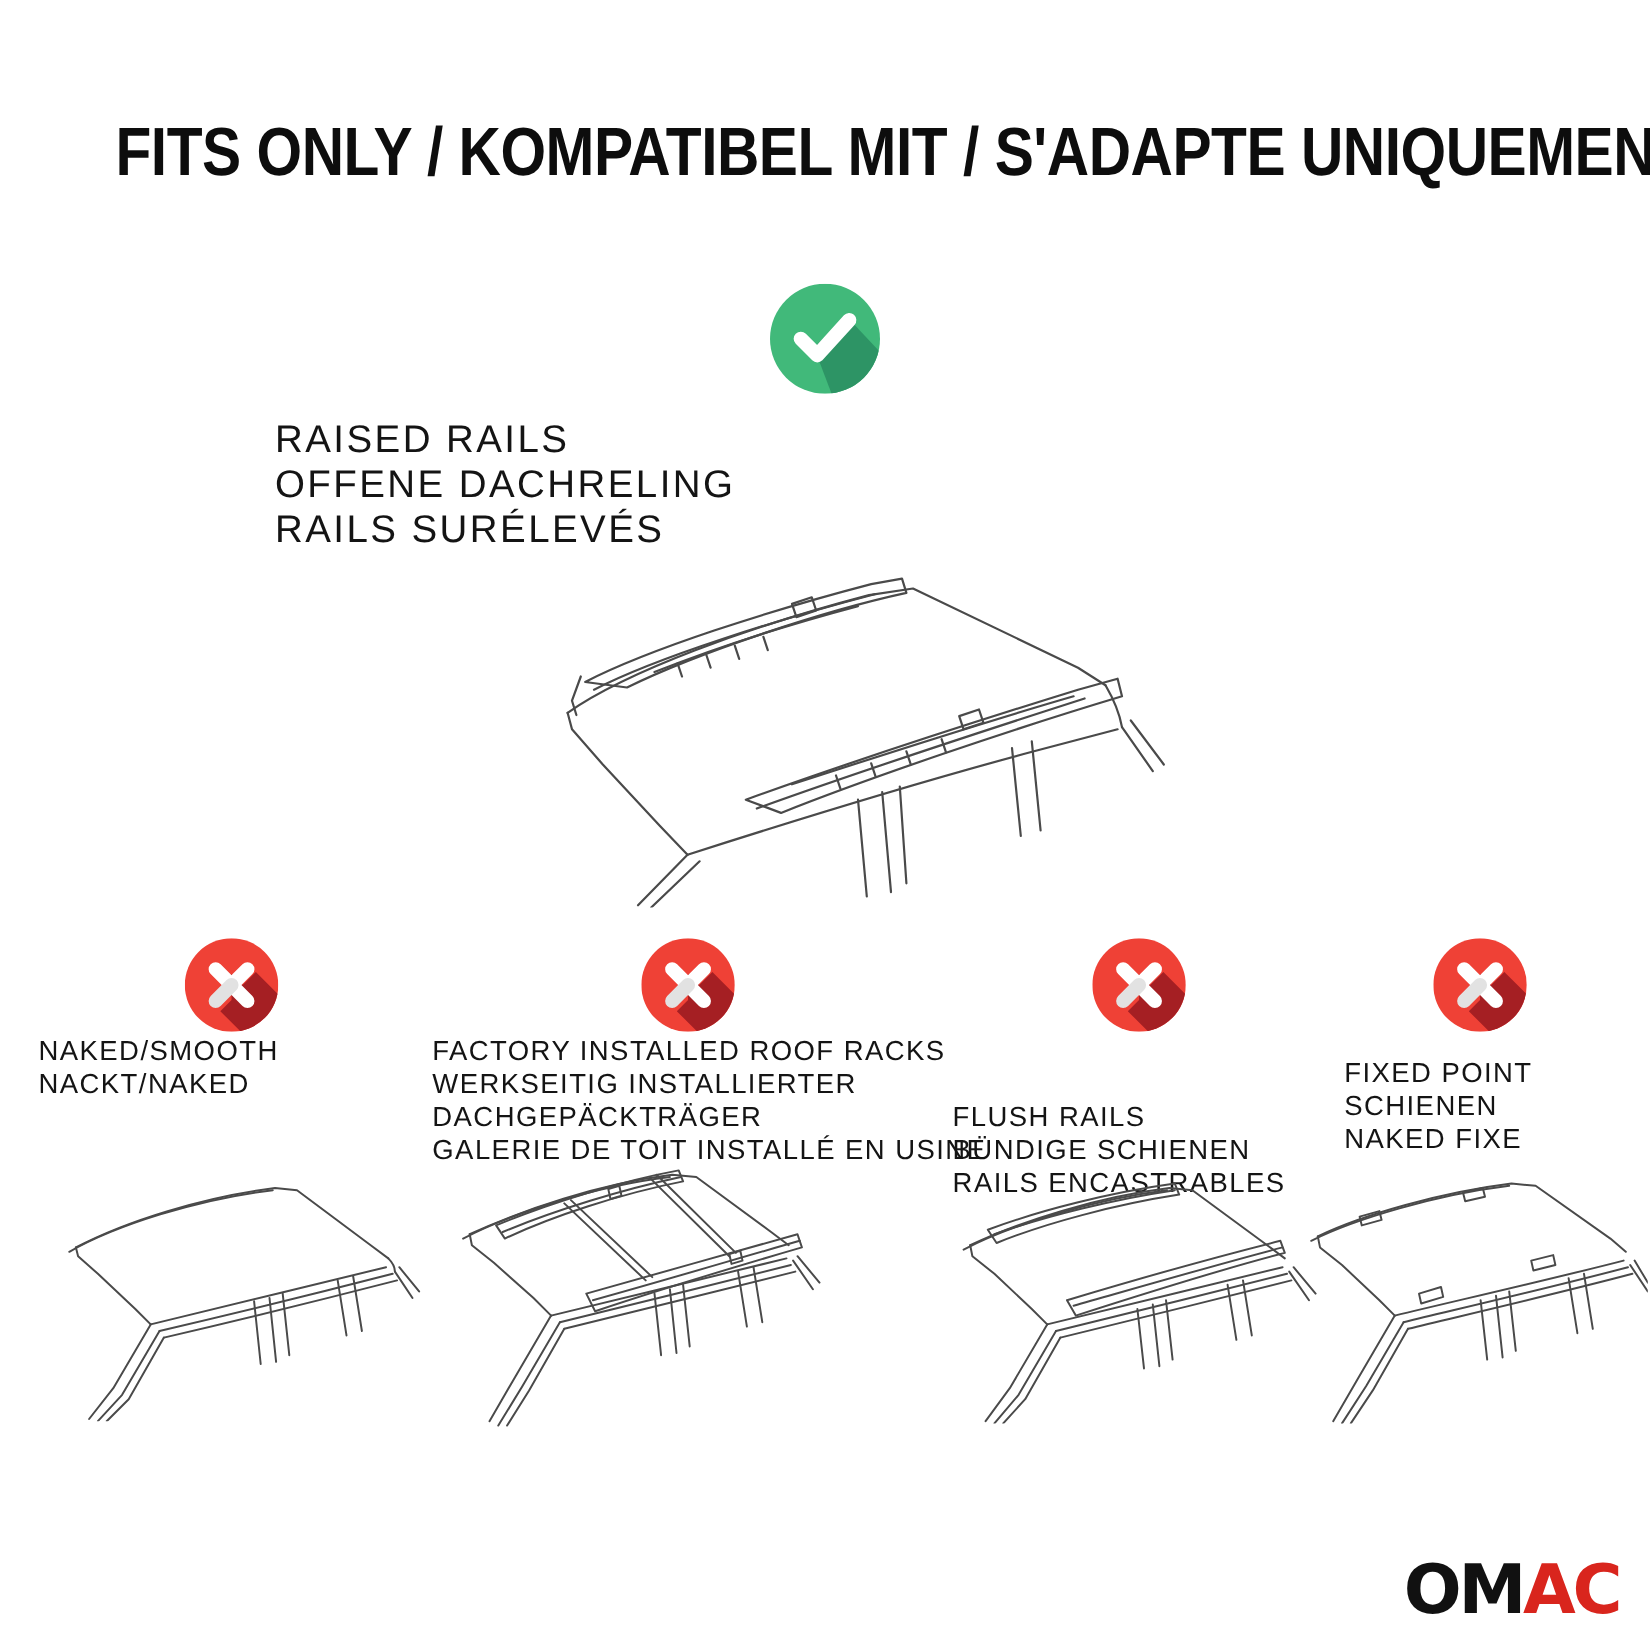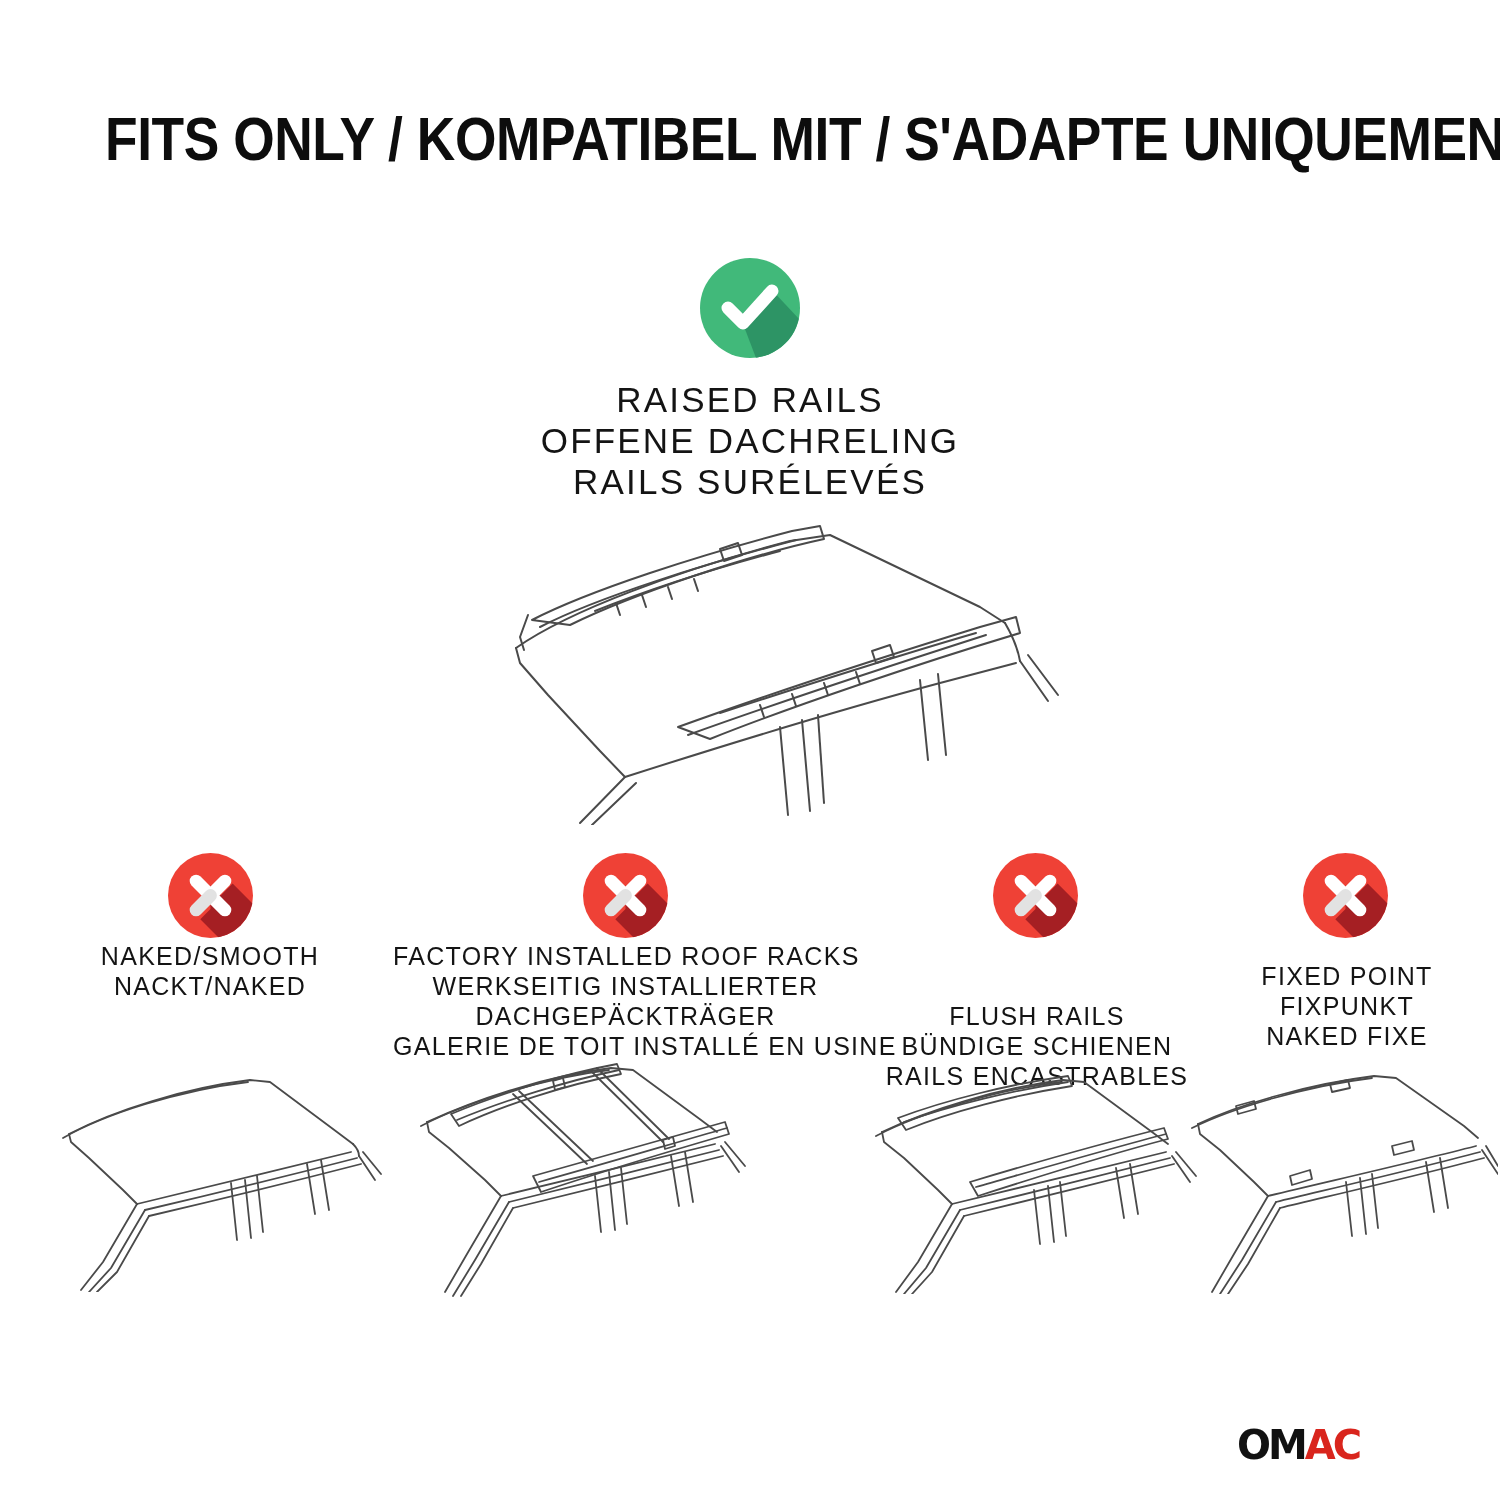--- a/index.html
+++ b/index.html
@@ -26,21 +26,21 @@
     white-space:nowrap;
   }
 
   
   .badge { position:absolute; }
   .badge svg { display:block; }
 
   
   .label {
     position:absolute;
-    text-align:center;
+    text-align:left;
     font-weight:400;
     color:#141414;
     letter-spacing:1.6px;
   }
   .label div { white-space:nowrap; }
 
   
   #top-label {
     top:379px; left:250px; width:1000px;
     font-size:35px;
@@ -59,23 +59,24 @@
   
   .illus { position:absolute; }
   .illus svg { display:block; }
 
   
   #logo {
     position:absolute;
     left:1237px; top:1410px;
     width:235px; height:70px;
     font-weight:700;
-    font-size:40px;
+    font-size:62px;
     line-height:70px;
     letter-spacing:-3px;
+    text-align:right;
     font-family:"DejaVu Sans", sans-serif;
   }
   #logo .om { color:#111111; }
   #logo .ac { color:#d9251d; }
 </style>
 </head>
 <body>
 
 <div id="page-title">FITS ONLY / KOMPATIBEL MIT / S'ADAPTE UNIQUEMENT</div>
 
@@ -306,21 +307,21 @@
     <g clip-path="url(#clipX3)">
       <polygon points="50,38 62,50 76,36 100,60 100,100 60,100 38,78 50,66" fill="#a51f23"></polygon>
     </g>
     <path d="M33,33 L67,67" stroke="#ffffff" stroke-width="15" stroke-linecap="round"></path>
     <path d="M67,33 L50,50" stroke="#ffffff" stroke-width="15" stroke-linecap="round"></path>
     <path d="M50,50 L33,67" stroke="#e2e2e2" stroke-width="15" stroke-linecap="round"></path>
   </svg>
 </div>
 <div class="label col-label" id="label-3">
   <div>FIXED POINT</div>
-  <div>FIXPUNKT</div>
+  <div>SCHIENEN</div>
   <div>NAKED FIXE</div>
 </div>
 <div class="illus" style="left:1178px; top:1062px; width:320px; height:232px;">
   <svg width="320" height="232" viewBox="0 0 320 232">
     <g fill="none" stroke="#4a4a4a" stroke-width="1.8" stroke-linecap="round" stroke-linejoin="round">
       <path d="M20,62 C62,42 132,22 196,14 L218,16 L286,64 L300,76"></path>
       <path d="M20,62 L22,72 L42,88 L76,120 L90,134"></path>
       <path d="M90,134 C148,120 236,100 298,84"></path>
       <path d="M14,66 C54,46 128,24 194,16"></path>
       <path d="M98,140 C156,126 242,106 302,90"></path>

